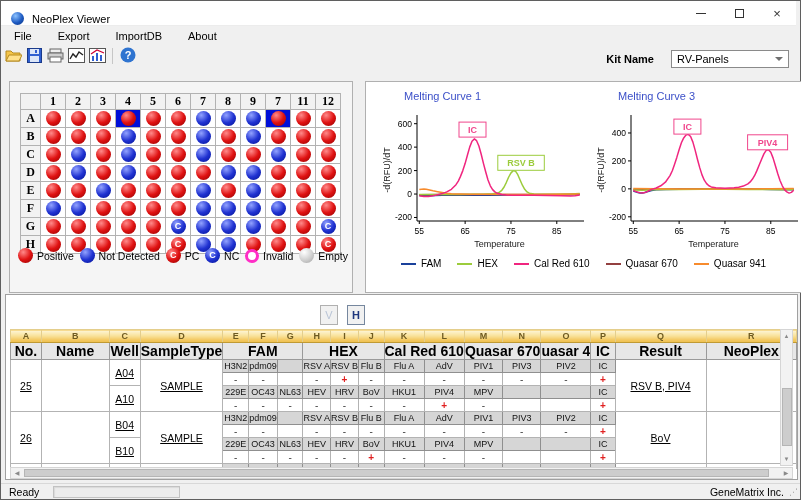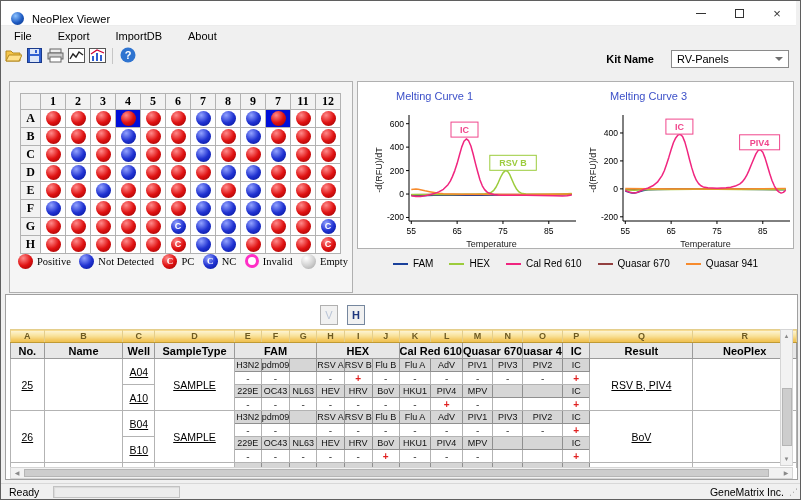--- a/index.html
+++ b/index.html
@@ -40,46 +40,46 @@
   .plate th.rowh { width:20px; }
   .plate td { width:25px; height:18px; background:#fff; text-align:center; vertical-align:middle; }
   .plate td.selected { background:#000fd8; }
   .well { display:inline-block; width:15px; height:15px; border-radius:50%; line-height:15px; font-size:9px; font-weight:bold; color:#fff; text-align:center; vertical-align:middle; }
   .well.pos { background:radial-gradient(circle at 35% 28%, #ff8a8a, #e01212 52%, #8e0000); }
   .well.neg { background:radial-gradient(circle at 35% 28%, #92a2ff, #2133d2 52%, #001090); }
   .well.pc  { background:radial-gradient(circle at 35% 28%, #ff8a8a, #e01212 52%, #8e0000); }
   .well.nc  { background:radial-gradient(circle at 35% 28%, #92a2ff, #2133d2 52%, #001090); }
   .well.invalid { background:#fff; border:3px solid #ff2ec6; width:14px; height:14px; }
   .well.empty { background:radial-gradient(circle at 35% 28%, #ffffff, #cfcfcf 55%, #9f9f9f); }
-  .plate-legend { position:absolute; left:8px; top:172px; width:330px; display:flex; align-items:flex-start; justify-content:space-between;font-family:Liberation Serif, serif; }
+  .plate-legend { position:absolute; left:8px; top:166px; width:330px; display:flex; align-items:flex-end; justify-content:space-between; }
   .leg-item { display:flex; align-items:center; gap:4px; font-size:10.5px; }
 
   
-  .charts-panel { position:absolute; left:356px; top:80px; width:437px; height:168px; background:#fff; border:1px solid #b0b0b0;text-align:right; }
+  .charts-panel { position:absolute; left:364px; top:80px; width:437px; height:212px; background:#fff; border:1px solid #b0b0b0;text-align:right; }
   .chart-title { position:absolute; font-size:11px; color:#3c50c8; }
   #ct0 { left:38px; top:8px; } #ct1 { left:252px; top:8px; }
   svg.chart { position:absolute; top:22px; width:213px; height:150px; }
   #chart0 { left:16px; } #chart1 { left:230px; }
   svg .axis { stroke:#000; stroke-width:1; }
   svg .tick { font-size:8.5px; fill:#000; font-family:"Liberation Sans",sans-serif; }
   svg .alabel { font-size:9px; fill:#222; font-family:"Liberation Sans",sans-serif; }
   svg .ann { font-size:9px; font-weight:bold; font-family:"Liberation Sans",sans-serif; }
   .series-legend { position:absolute; left:0; right:0; top:176px; display:flex; justify-content:center; align-items:center; gap:16px; font-size:10px; }
   .sl-item { display:flex; align-items:center; gap:5px; }
   .sl-swatch { width:15px; height:2px; }
 
   
   .table-panel { position:absolute; left:4px; top:293px; width:793px; height:186px; background:#fff; border:1px solid #a0a0a0; }
   .vh-btn { position:absolute; top:10px; width:18px; height:20px; background:#f1f1f1; border:1px solid #b0b0b0; font-size:11px; text-align:center; line-height:18px; }
   #vbtn { left:314px; color:#b9c4d6; }
   #hbtn { left:341px; color:#20387e; border-color:#76879e; font-weight:bold; }
   table.grid { position:absolute; left:4px; top:34px; border-collapse:collapse; table-layout:fixed; }
   .grid td { overflow:hidden; white-space:nowrap; }
   .letter-row td { height:13px; background:linear-gradient(180deg,#fdf5d7 0%,#f9e29a 45%,#f3c75f 80%,#eec04c 100%); border:1px solid #e4ce8c; border-bottom:1px solid #c09a33; font-size:9px; font-weight:bold; color:#6e5b22; text-align:center; }
-  .header-row td { height:16px; background:#e7e7e7; border:1px solid #9a9a9a; font-size:11px; font-weight:bold; text-align:center; }
+  .header-row td { height:16px; background:#e7e7e7; border:1px solid #9a9a9a; font-size:14px; font-weight:bold; text-align:center; }
   .marker-cell { height:13px; background:#d6d6d6; border:1px solid #8f8f8f; font-size:9px; text-align:center; color:#111; }
   .value-cell { height:13px; background:#fff; border:1px solid #b3b3b3; font-size:10px; text-align:center; color:#444; }
   .value-cell.plus { color:#e02020; font-weight:bold; }
   .rec-cell { background:#fff; border:1px solid #b3b3b3; font-size:10.5px; text-align:center; vertical-align:middle;text-decoration:underline; }
   tr.sliver td { height:5px; border-bottom:none; }
 
   
   .vscroll { position:absolute; left:774px; top:34px; width:13px; height:137px; background:#f2f2f2; border:1px solid #d5d5d5; }
   .vscroll .arrow { position:absolute; left:0; width:11px; height:12px; color:#8a8a8a; font-size:6px; text-align:center; line-height:12px; }
   .vscroll .up { top:0; } .vscroll .down { bottom:0; }

